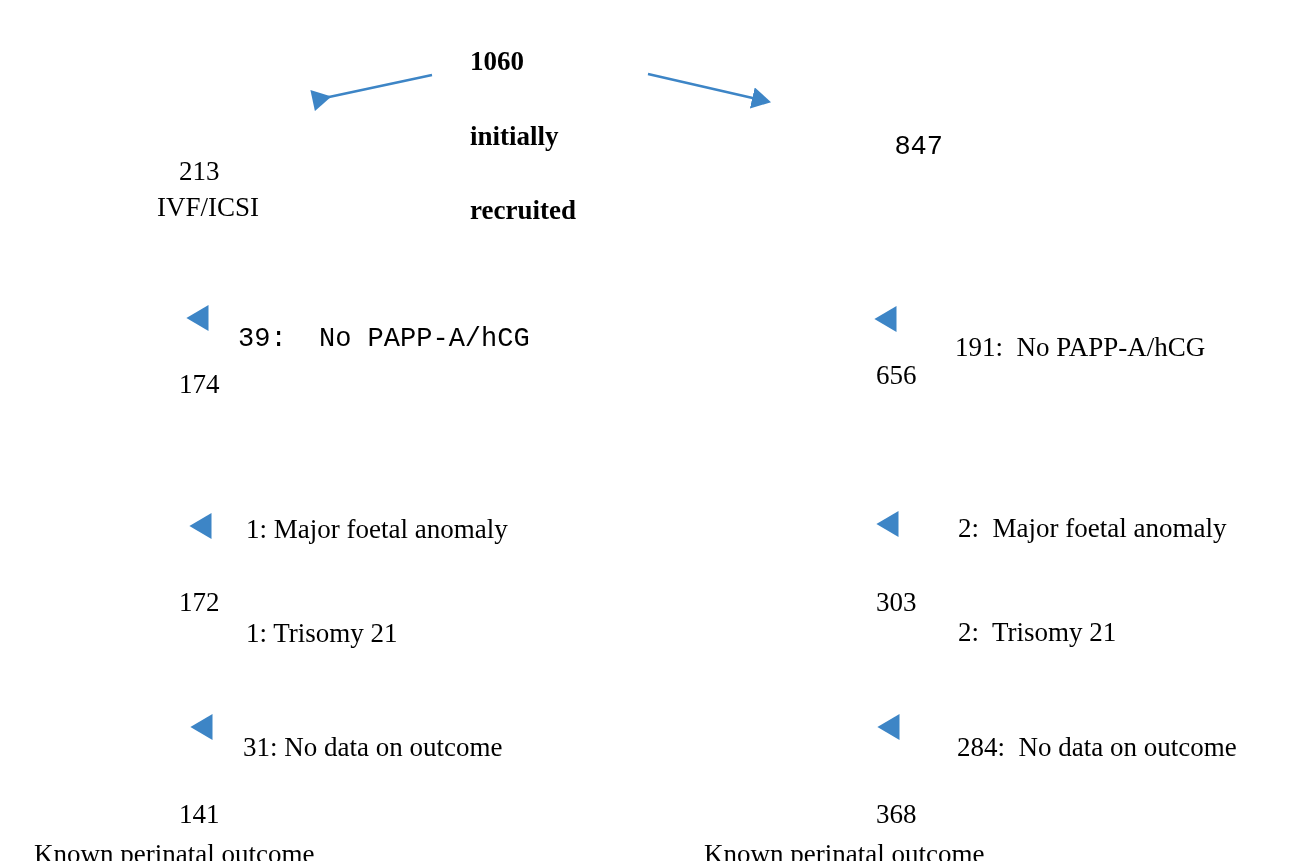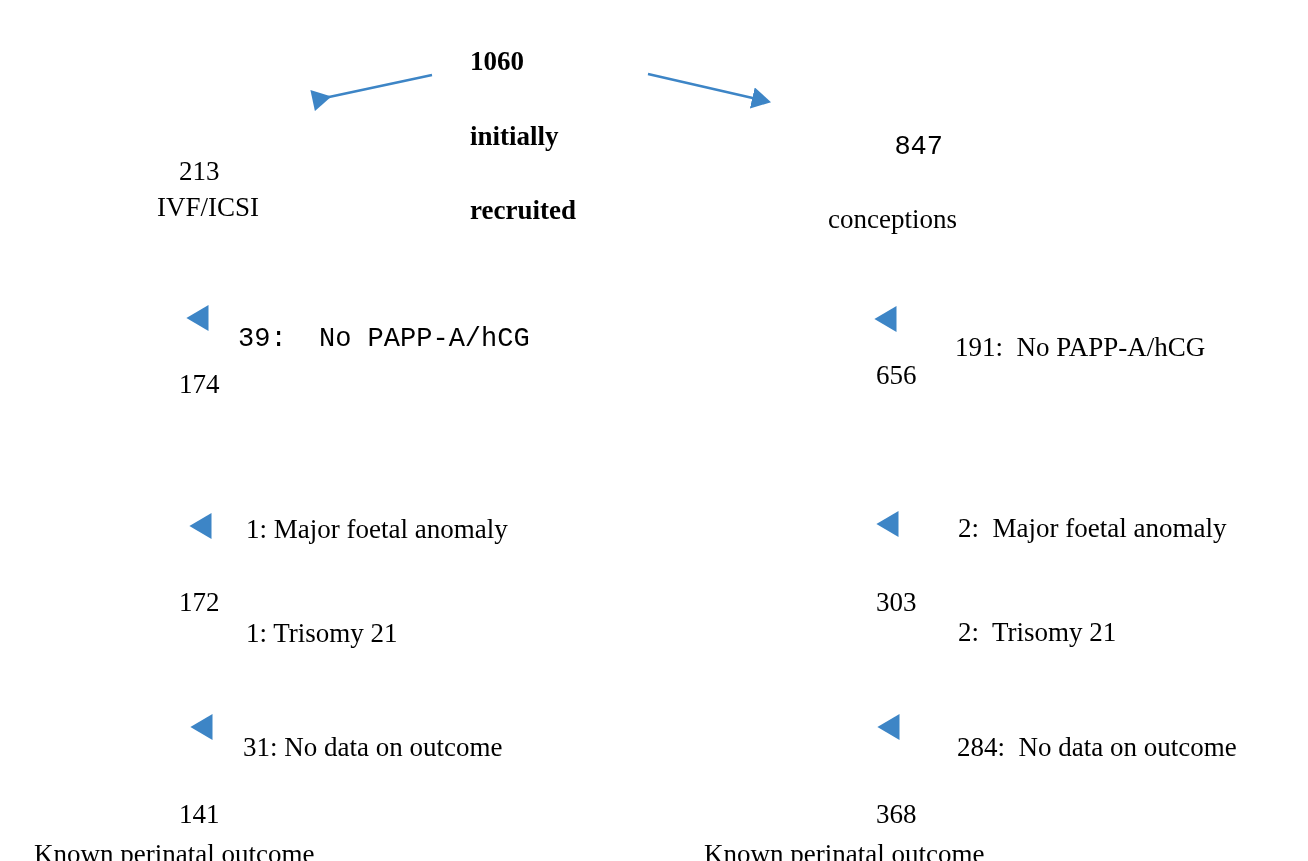--- a/index.html
+++ b/index.html
@@ -138,23 +138,20 @@
   <div class="node" style="left:163px; top:777px;">
     <span class="num">141</span>
   </div>
   <div class="node" style="left:18px; top:817px;">
     <span class="lbl">Known perinatal outcome</span>
   </div>
 
   <div class="node" style="left:856px; top:110px;font-family:Liberation Mono, monospace;">
     <span class="num">847</span>
   </div>
-  <div class="node" style="left:812px; top:182px;">
-    <span class="lbl">conceptions</span>
-  </div>
 
   <div class="annot" style="left:955px; top:261px;">
     <div>191:  No PAPP-A/hCG</div>
   </div>
 
   <div class="node" style="left:860px; top:338px;text-align:right;">
     <span class="num">656</span>
   </div>
 
   <div class="annot" style="left:958px; top:442px;">

